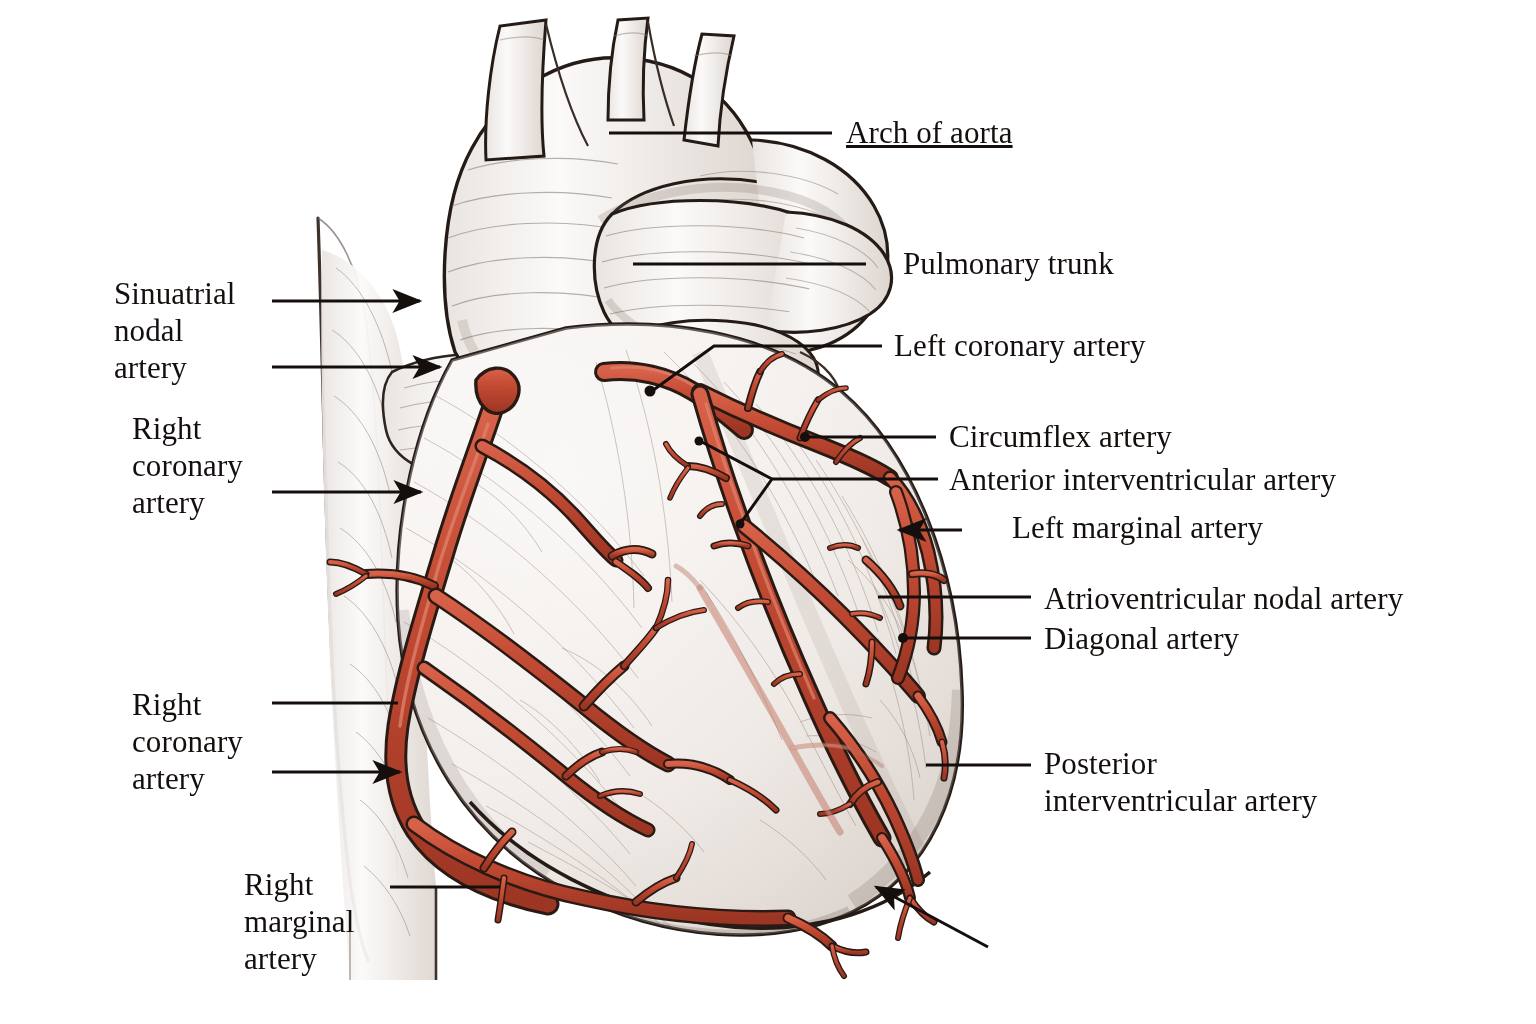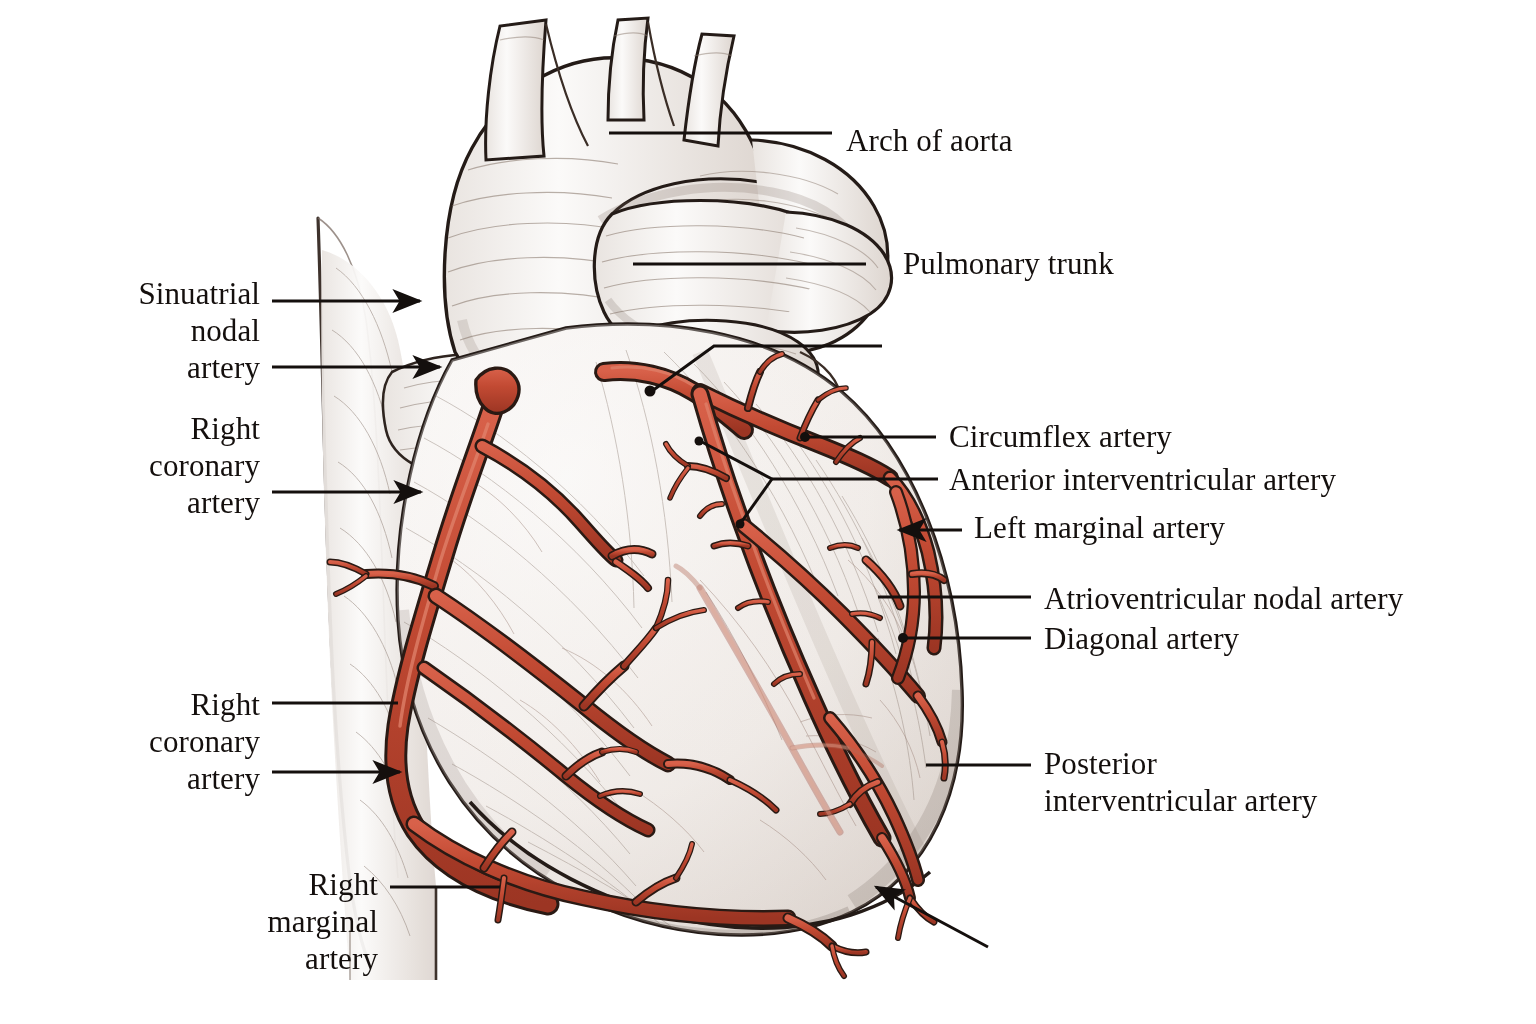--- a/index.html
+++ b/index.html
@@ -12,21 +12,21 @@
   #art{position:absolute;inset:0;width:1536px;height:1024px;}
   .lbl{
     position:absolute;
     font-family:"Liberation Serif","DejaVu Serif",serif;
     font-size:31px;
     line-height:37px;
     color:#140f0d;
     white-space:pre-line;
     letter-spacing:.1px;
   }
-  .lbl.right{text-align:right;}
+  .lbl.right{text-align:left;}
   .lbl.left{text-align:left;}
 </style>
 </head>
 <body>
 
 <div id="stage">
 
   <svg id="art" viewBox="0 0 1536 1024" aria-hidden="true">
     <defs>
       <linearGradient id="myoG" x1="0" y1="0" x2="1" y2="1">
@@ -484,30 +484,31 @@
 artery</div>
 
   <div class="lbl right" style="left:132px;top:686px;width:128px;">Right
 coronary
 artery</div>
 
   <div class="lbl right" style="left:244px;top:866px;width:134px;">Right
 marginal
 artery</div>
 
-  <div class="lbl left" style="left:846px;top:122px;">Arch of aorta</div>
+  <div class="lbl left" style="left:846px;top:114px;text-decoration:underline;">Arch of aorta</div>
 
   <div class="lbl left" style="left:903px;top:245px;">Pulmonary trunk</div>
 
+  <div class="lbl left" style="left:894px;top:327px;">Left coronary artery</div>
 
   <div class="lbl left" style="left:949px;top:418px;">Circumflex artery</div>
 
   <div class="lbl left" style="left:949px;top:461px;">Anterior interventricular artery</div>
 
-  <div class="lbl left" style="left:974px;top:509px;">Left marginal artery</div>
+  <div class="lbl left" style="left:1012px;top:509px;">Left marginal artery</div>
 
   <div class="lbl left" style="left:1044px;top:580px;">Atrioventricular nodal artery</div>
 
   <div class="lbl left" style="left:1044px;top:620px;font-family:Liberation Serif, serif;">Diagonal artery</div>
 
   <div class="lbl left" style="left:1044px;top:745px;">Posterior
 interventricular artery</div>
 
 </div>
 

